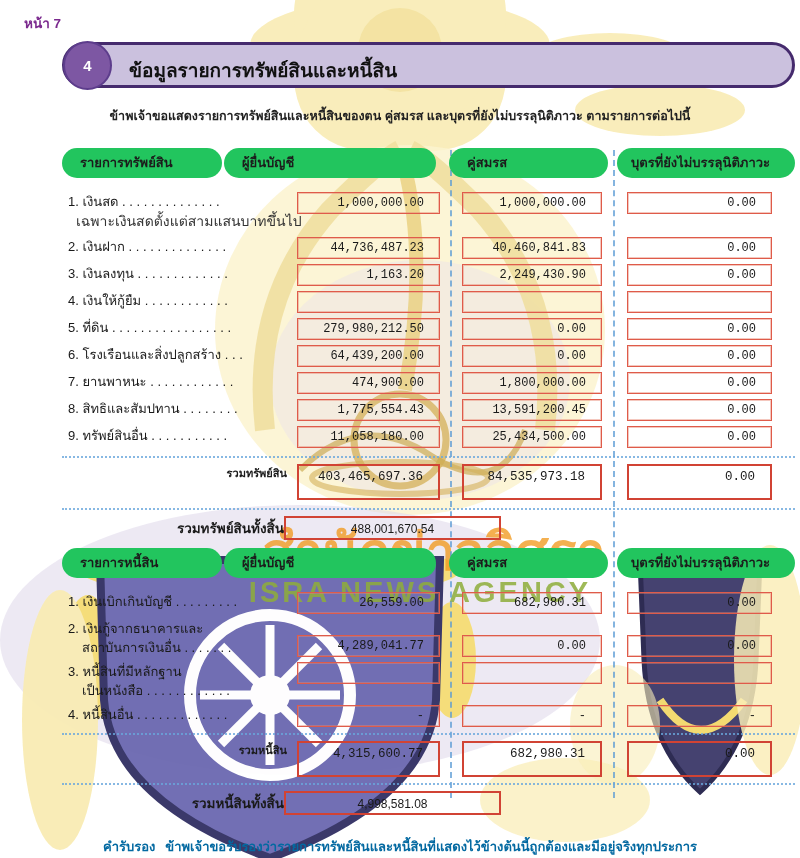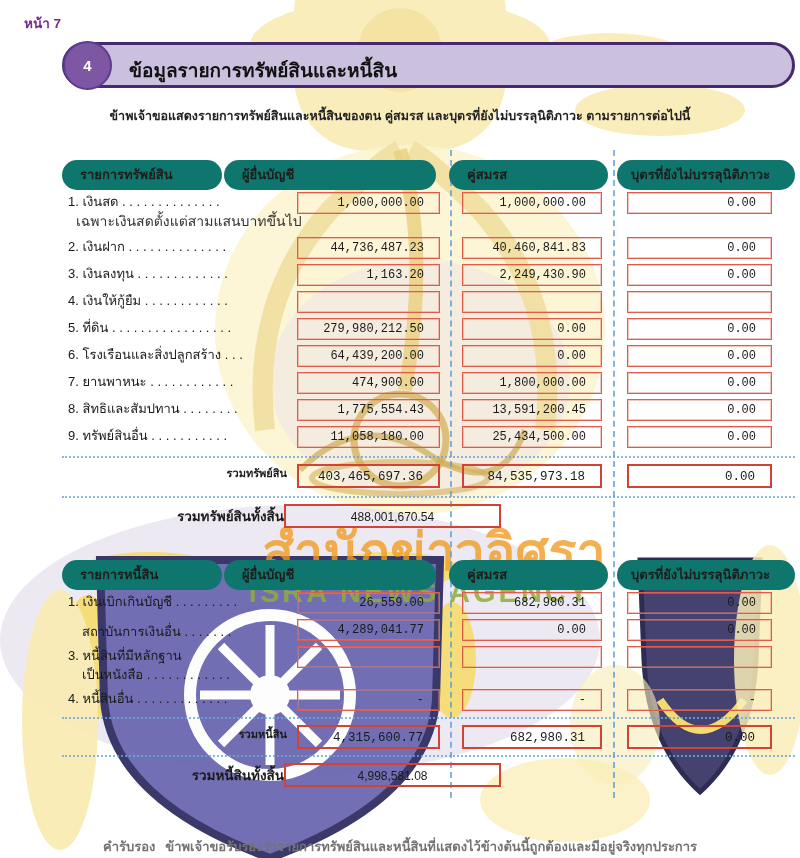--- a/index.html
+++ b/index.html
@@ -23,52 +23,52 @@
     font-size:12.5px; font-weight:600; color:#222; }
 
   .vline { position:absolute; top:150px; height:648px; width:0;
     border-left:2px dashed #5b9bd5; opacity:.75; }
   .vline1 { left:450px; } .vline2 { left:613px; }
 
   .tbl { position:absolute; left:62px; width:733px; }
   #assets-table { top:148px; } #liab-table { top:548px; }
 
   .pills { position:relative; height:30px; margin-bottom:14px; }
-  .pill { position:absolute; top:0; height:30px; background:#0f766e; border-radius:15px;
+  .pill { position:absolute; top:0; height:30px; background:#22c55e; border-radius:15px;
     font-weight:bold; font-size:13px; color:#1c1c1c; line-height:30px; padding-left:18px;
-    box-sizing:border-box; white-space:nowrap;margin-top:12px; }
+    box-sizing:border-box; white-space:nowrap; }
   .pill1 { left:0; width:160px; }
   .pill2 { left:162px; width:212px; }
   .pill3 { left:387px; width:159px; }
   .pill4 { left:555px; width:178px; padding-left:14px; }
 
   .trow { display:flex; margin-bottom:5px; }
   .trow.align-end { align-items:flex-end; }
   .tlabel { width:235px; box-sizing:border-box; padding-left:6px; font-size:13px; line-height:19px; }
   .tlabel .l2 { padding-left:14px; }
   .vbox { box-sizing:border-box; height:22px; line-height:20px; border:1px solid #df5b4a;
     box-shadow: inset 0 0 0 1px rgba(230,130,110,0.45);
     background:transparent; font-size:12px; text-align:right; padding-right:15px;font-family:Liberation Mono, monospace; }
   .vb1 { width:143px; } .vb2 { width:140px; margin-left:22px; } .vb3 { width:145px; margin-left:25px; }
 
   .note { font-size:14px; color:#333; padding-left:14px; margin-top:0px; margin-bottom:9px; line-height:14px; }
 
   .hdash { border-top:2px dotted #6aa7dd; height:0; margin:8px 0 6px 0; opacity:.8; }
   #liab-table .hdash { margin:6px 0 6px 0; }
 
   .total-row .tlabel { text-align:right; padding-right:10px; font-weight:bold; font-size:11px; }
-  .total-row .vbox { height:24px; line-height:22px; border:2px solid #d14334; box-shadow:none; font-size:12.5px; }
+  .total-row .vbox { height:36px; line-height:22px; border:2px solid #d14334; box-shadow:none; font-size:12.5px; }
   .total-row .vb1 { width:143px; } 
 
   .grand-row { display:flex; align-items:center; }
   .grand-row .tlabel { width:222px; text-align:right; font-weight:bold; font-size:13.5px; padding-right:0; }
   .grand-box { box-sizing:border-box; width:217px; height:24px; line-height:22px;
     border:2px solid #d14334; font-size:12px; text-align:center; }
 
-  .cert { position:absolute; left:0; top:836px; width:800px; text-align:center; font-size:13px; color:#737373; }
+  .cert { position:absolute; left:0; top:836px; width:800px; text-align:center; font-size:13px; color:#0369a1; }
   .cert b { font-weight:bold; margin-right:10px; }
   .cert span { font-weight:600; }
 </style>
 </head>
 <body>
 
 <div id="page">
 
   <svg id="wm" width="800" height="858" viewBox="0 0 800 858" aria-hidden="true">
 
@@ -237,20 +237,21 @@
 
       <div class="trow">
         <div class="tlabel">1. เงินเบิกเกินบัญชี . . . . . . . . .</div>
         <div class="vbox vb1">26,559.00</div>
         <div class="vbox vb2">682,980.31</div>
         <div class="vbox vb3">0.00</div>
       </div>
 
       <div class="trow align-end">
         <div class="tlabel">
+          <div>2. เงินกู้จากธนาคารและ</div>
           <div class="l2">สถาบันการเงินอื่น . . . . . . .</div>
         </div>
         <div class="vbox vb1">4,289,041.77</div>
         <div class="vbox vb2">0.00</div>
         <div class="vbox vb3">0.00</div>
       </div>
 
       <div class="trow">
         <div class="tlabel">
           <div>3. หนี้สินที่มีหลักฐาน</div>

